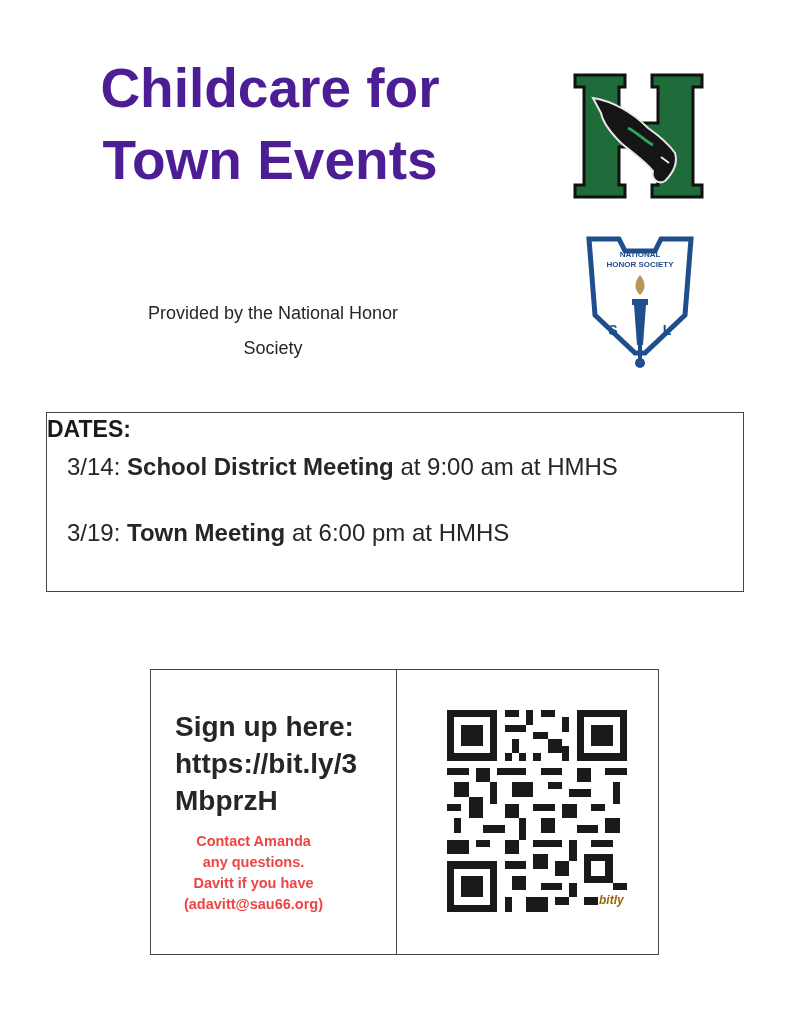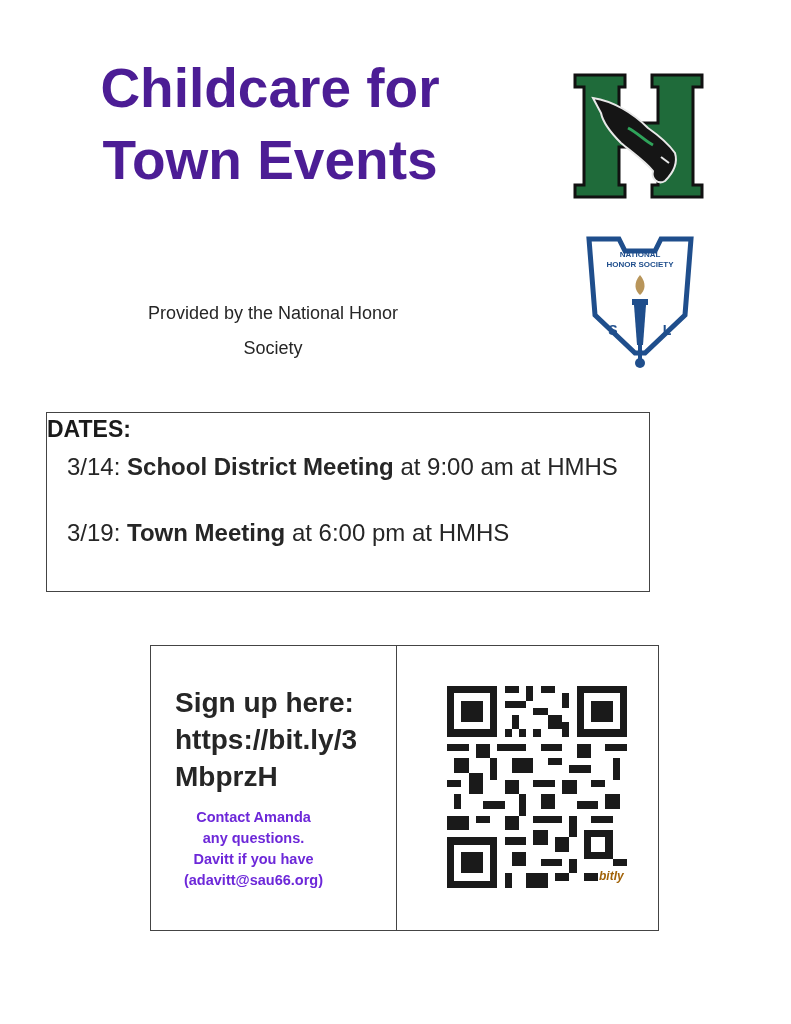--- a/index.html
+++ b/index.html
@@ -6,30 +6,30 @@
   body { width: 791px; height: 1024px; position: relative; overflow: hidden;
          font-family: "Liberation Sans", sans-serif; color: #262626; }
   .title { position: absolute; left: 40px; top: 52px; width: 460px; text-align: center;
            font-weight: bold; font-size: 55px; line-height: 72px; color: #4c1d95; }
   .title div { white-space: nowrap; }
   .subtitle { position: absolute; left: 58px; top: 296px; width: 430px; text-align: center;
               font-size: 18px; line-height: 35px; color: #262626; }
   .logo-h { position: absolute; left: 573px; top: 73px; width: 131px; height: 126px; }
   .logo-nhs { position: absolute; left: 585px; top: 235px; width: 110px; height: 137px; }
   .dates-label { position: absolute; left: 47px; top: 383px; font-weight: bold; font-size: 23px; color: #1a1a1a; margin-top: 33px; }
-  .dates-box { position: absolute; left: 46px; top: 412px; width: 604px; height: 180px;
+  .dates-box { position: absolute; left: 46px; top: 412px; width: 698px; height: 180px;
                border: 1.5px solid #444; box-sizing: border-box; }
   .date-line { position: absolute; left: 20px; font-size: 24px; color: #262626; white-space: nowrap; }
   .date-line b { font-weight: bold; }
-  .signup-box { position: absolute; left: 150px; top: 645px; width: 509px; height: 286px;
+  .signup-box { position: absolute; left: 150px; top: 669px; width: 509px; height: 286px;
                 border: 1.5px solid #444; box-sizing: border-box; }
   .signup-divider { position: absolute; left: 245px; top: 0; width: 0; height: 100%; border-left: 1.5px solid #444; }
   .signup-text { position: absolute; left: 24px; top: 38px; font-weight: bold; font-size: 28px; line-height: 37px; color: #262626; }
   .contact { position: absolute; left: 20px; top: 161px; width: 165px; text-align: center;
-             font-weight: bold; font-size: 14.5px; line-height: 21px; color: #6d28d9; }
+             font-weight: bold; font-size: 14.5px; line-height: 21px; color: #ef4444; }
   .qr { position: absolute; left: 296px; top: 40px; width: 180px; height: 202px; }
   .bitly { position: absolute; left: 448px; top: 223px; font-size: 12px; font-weight: bold; color: #a16207; font-style: italic; }
 </style>
 </head>
 <body>
 
 <div class="title">
   <div>Childcare for</div>
   <div>Town Events</div>
 </div>

